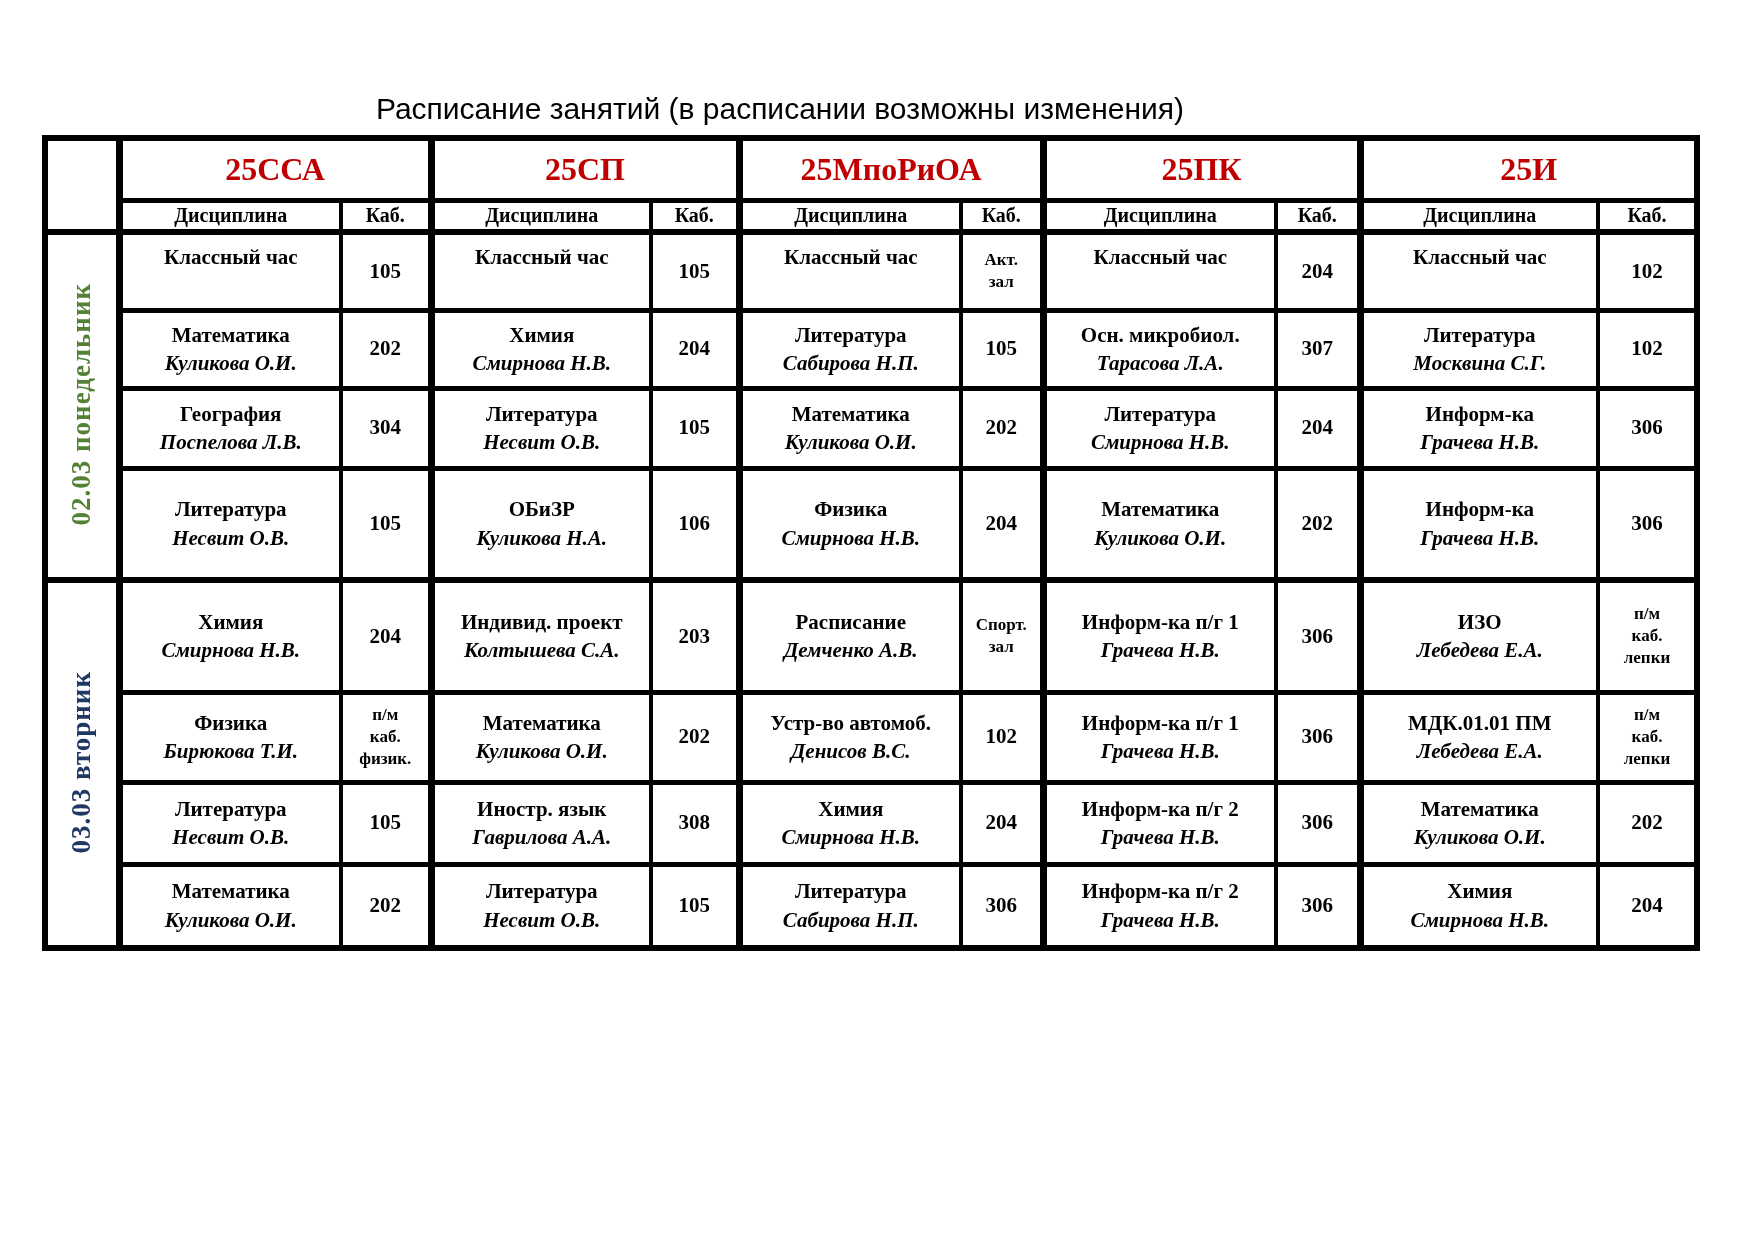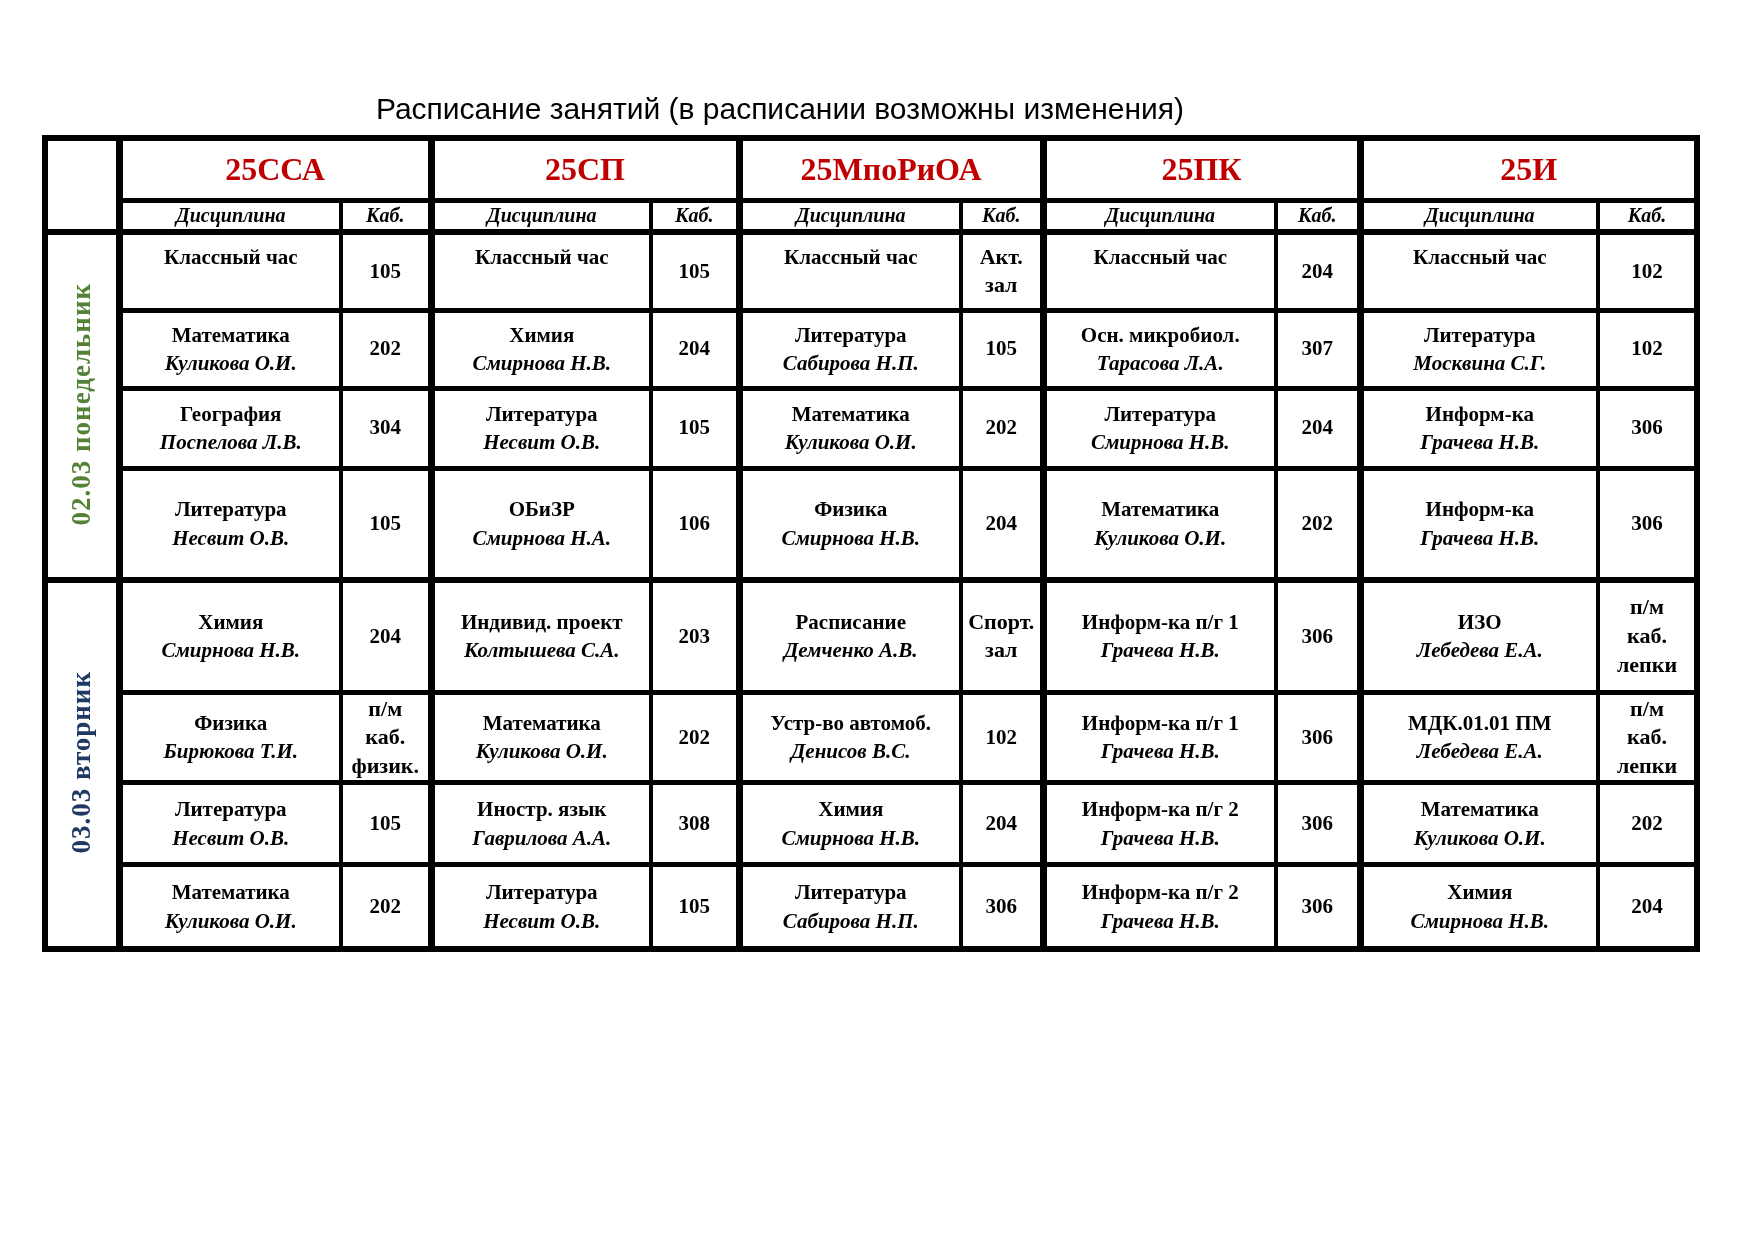--- a/index.html
+++ b/index.html
@@ -55,21 +55,20 @@
     height: 62px;
     font-size: 32px;
     color: var(--group-header-color);
     border-bottom-width: 5px;
   }
   thead th.corner { border-bottom-width: 5px; }
   thead th.sub-h {
     height: 32px;
     font-size: 20px;
     border-bottom-width: 6px;
-    font-style: italic;
   }
 
   tbody tr.day-start > th,
   tbody tr.day-start > td { border-top-width: 6px; }
 
   .day-cell { width: 74px; }
   .day-label {
     display: inline-block;
     writing-mode: vertical-rl;
     transform: rotate(180deg);
@@ -80,21 +79,21 @@
   }
 
   .subject { font-size: 21px; line-height: 1.35; }
   .teacher { font-size: 21px; line-height: 1.35; min-height: 28px; font-style: italic; }
 
   .room-cell {
     font-size: 21px;
     line-height: 1.3;
     white-space: pre-line;
   }
-  .room-cell.small { font-size: 22px; line-height: 1.3; }
+  .room-cell.small { font-size: 17px; line-height: 1.3; }
 </style>
 </head>
 <body>
 
 <div class="page">
 
   <div class="page-title">Расписание занятий (в расписании возможны изменения)</div>
 
   <table class="schedule">
     <colgroup>
@@ -217,21 +216,21 @@
           <td class="room-cell">306</td>
         </tr>
         <tr style="height: 112px;">
           <td class="disc-cell group-start">
             <div class="subject">Литература</div>
             <div class="teacher">Несвит О.В.</div>
           </td>
           <td class="room-cell">105</td>
           <td class="disc-cell group-start">
             <div class="subject">ОБиЗР</div>
-            <div class="teacher">Смирнова Н.А.</div>
+            <div class="teacher">Куликова Н.А.</div>
           </td>
           <td class="room-cell">106</td>
           <td class="disc-cell group-start">
             <div class="subject">Физика</div>
             <div class="teacher">Смирнова Н.В.</div>
           </td>
           <td class="room-cell">204</td>
           <td class="disc-cell group-start">
             <div class="subject">Математика</div>
             <div class="teacher">Куликова О.И.</div>

